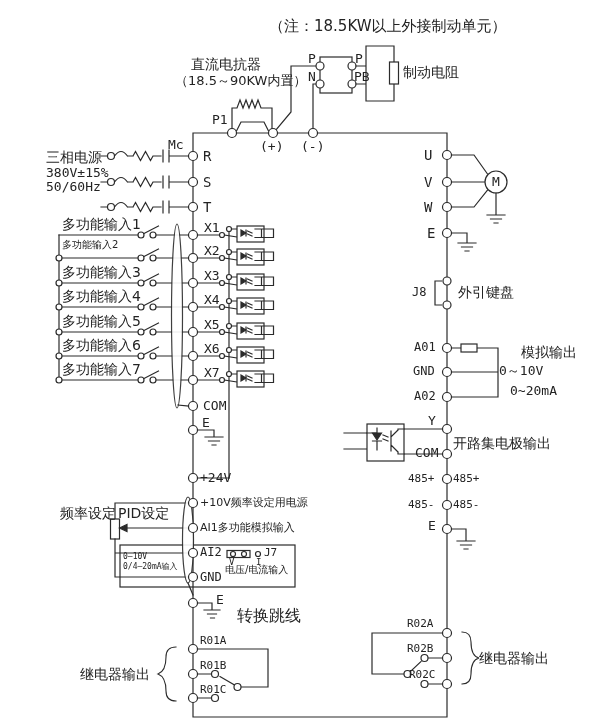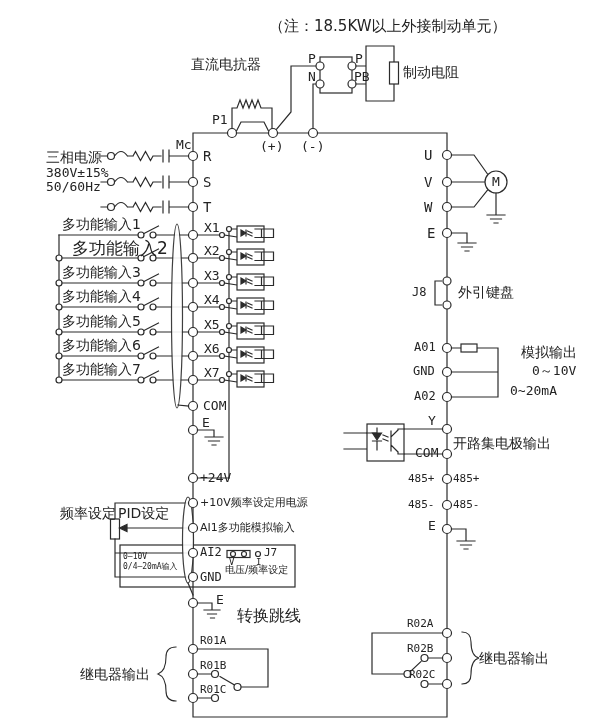--- a/index.html
+++ b/index.html
@@ -202,38 +202,39 @@
       <circle cx="447" cy="658" r="4.5" fill="#fff"></circle>
       <circle cx="447" cy="684" r="4.5" fill="#fff"></circle>
   <circle cx="424.5" cy="658" r="3.5" fill="#fff"></circle>
       <circle cx="424.5" cy="684" r="3.5" fill="#fff"></circle>
   <circle cx="407.5" cy="674" r="3.5" fill="#fff"></circle>
   <path d="M462,632 Q471,632 471,642 Q471,656 479,658 Q471,660 471,674 Q471,684 462,684" stroke-width="1.1"></path>
 </svg>
 
 <span class="lbl" style="left:269px;top:19px;font-size:15px">（注：18.5KW以上外接制动单元）</span>
 <span class="lbl" style="left:191px;top:57px;font-size:14px">直流电抗器</span>
+<span class="lbl" style="left:175px;top:74px;font-size:13px">（18.5～90KW内置）</span>
 <span class="lbl mono" style="left:308px;top:52px;font-size:13px">P</span>
 <span class="lbl mono" style="left:308px;top:70px;font-size:13px">N</span>
 <span class="lbl mono" style="left:355px;top:52px;font-size:13px">P</span>
 <span class="lbl mono" style="left:354px;top:70px;font-size:13px">PB</span>
 <span class="lbl" style="left:403px;top:65px;font-size:14px">制动电阻</span>
 <span class="lbl mono" style="left:212px;top:113px;font-size:13px">P1</span>
 <span class="lbl mono" style="left:260px;top:140px;font-size:13px">(+)</span>
 <span class="lbl mono" style="left:301px;top:140px;font-size:13px">(-)</span>
-<span class="lbl mono" style="left:176px;top:138px;font-size:13px">Mc</span>
+<span class="lbl mono" style="left:168px;top:138px;font-size:13px">Mc</span>
 <span class="lbl" style="left:46px;top:150px;font-size:14px">三相电源</span>
 <span class="lbl mono" style="left:46px;top:166px;font-size:13px">380V±15%</span>
 <span class="lbl mono" style="left:46px;top:180px;font-size:13px">50/60Hz</span>
 <span class="lbl mono" style="left:203px;top:149px;font-size:14px">R</span>
 <span class="lbl mono" style="left:203px;top:175px;font-size:14px">S</span>
 <span class="lbl mono" style="left:203px;top:200px;font-size:14px">T</span>
 
 <span class="lbl" style="left:62px;top:217px;font-size:14px">多功能输入1</span>
-<span class="lbl" style="left:72px;top:240px;font-size:17px">多功能输入2</span>
+<span class="lbl" style="left:62px;top:240px;font-size:10px">多功能输入2</span>
 <span class="lbl" style="left:62px;top:265px;font-size:14px">多功能输入3</span>
 <span class="lbl" style="left:62px;top:289px;font-size:14px">多功能输入4</span>
 <span class="lbl" style="left:62px;top:314px;font-size:14px">多功能输入5</span>
 <span class="lbl" style="left:62px;top:338px;font-size:14px">多功能输入6</span>
 <span class="lbl" style="left:62px;top:362px;font-size:14px">多功能输入7</span>
 <span class="lbl mono" style="left:204px;top:221px;font-size:13px">X1</span>
 <span class="lbl mono" style="left:204px;top:244px;font-size:13px">X2</span>
 <span class="lbl mono" style="left:204px;top:269px;font-size:13px">X3</span>
 <span class="lbl mono" style="left:204px;top:293px;font-size:13px">X4</span>
 <span class="lbl mono" style="left:204px;top:318px;font-size:13px">X5</span>
@@ -247,42 +248,42 @@
 <span class="lbl" style="left:118px;top:506px;font-size:14px">PID设定</span>
 <span class="lbl" style="left:200px;top:497px;font-size:11px">+10V频率设定用电源</span>
 <span class="lbl" style="left:200px;top:522px;font-size:11px">AI1多功能模拟输入</span>
 <span class="lbl mono" style="left:200px;top:546px;font-size:12px">AI2</span>
 <span class="lbl mono" style="left:200px;top:571px;font-size:12px">GND</span>
 <span class="lbl mono" style="left:123px;top:553px;font-size:8px">0—10V</span>
 <span class="lbl mono" style="left:123px;top:563px;font-size:8px">0/4—20mA输入</span>
 <span class="lbl mono" style="left:264px;top:547px;font-size:11px">J7</span>
 <span class="lbl mono" style="left:229px;top:558px;font-size:9px">V</span>
 <span class="lbl mono" style="left:256px;top:558px;font-size:9px">I</span>
-<span class="lbl" style="left:225px;top:565px;font-size:10px">电压/频率设定</span>
+<span class="lbl" style="left:225px;top:565px;font-size:10px">电压/电流输入</span>
 <span class="lbl" style="left:237px;top:608px;font-size:16px">转换跳线</span>
 <span class="lbl mono" style="left:216px;top:593px;font-size:13px">E</span>
 
 <span class="lbl mono" style="left:200px;top:635px;font-size:11px">R01A</span>
 <span class="lbl mono" style="left:200px;top:660px;font-size:11px">R01B</span>
 <span class="lbl mono" style="left:200px;top:684px;font-size:11px">R01C</span>
 <span class="lbl" style="left:80px;top:667px;font-size:14px">继电器输出</span>
 
 <span class="lbl mono" style="left:424px;top:148px;font-size:14px">U</span>
 <span class="lbl mono" style="left:424px;top:175px;font-size:14px">V</span>
 <span class="lbl mono" style="left:424px;top:200px;font-size:14px">W</span>
 <span class="lbl mono" style="left:492px;top:175px;font-size:13px">M</span>
 <span class="lbl mono" style="left:427px;top:226px;font-size:14px">E</span>
 <span class="lbl mono" style="left:412px;top:286px;font-size:12px">J8</span>
 <span class="lbl" style="left:458px;top:285px;font-size:14px">外引键盘</span>
 
 <span class="lbl mono" style="left:414px;top:341px;font-size:12px">A01</span>
 <span class="lbl mono" style="left:413px;top:365px;font-size:12px">GND</span>
 <span class="lbl mono" style="left:414px;top:390px;font-size:12px">A02</span>
 <span class="lbl" style="left:521px;top:345px;font-size:14px">模拟输出</span>
-<span class="lbl mono" style="left:532px;top:364px;font-size:13px">0～10V</span>
+<span class="lbl mono" style="left:499px;top:364px;font-size:13px">0～10V</span>
 <span class="lbl mono" style="left:510px;top:384px;font-size:13px">0~20mA</span>
 
 <span class="lbl mono" style="left:428px;top:414px;font-size:13px">Y</span>
 <span class="lbl mono" style="left:415px;top:446px;font-size:13px">COM</span>
 <span class="lbl" style="left:453px;top:436px;font-size:14px">开路集电极输出</span>
 
 <span class="lbl mono" style="left:408px;top:473px;font-size:11px">485+</span>
 <span class="lbl mono" style="left:453px;top:473px;font-size:11px">485+</span>
 <span class="lbl mono" style="left:408px;top:499px;font-size:11px">485-</span>
 <span class="lbl mono" style="left:453px;top:499px;font-size:11px">485-</span>

